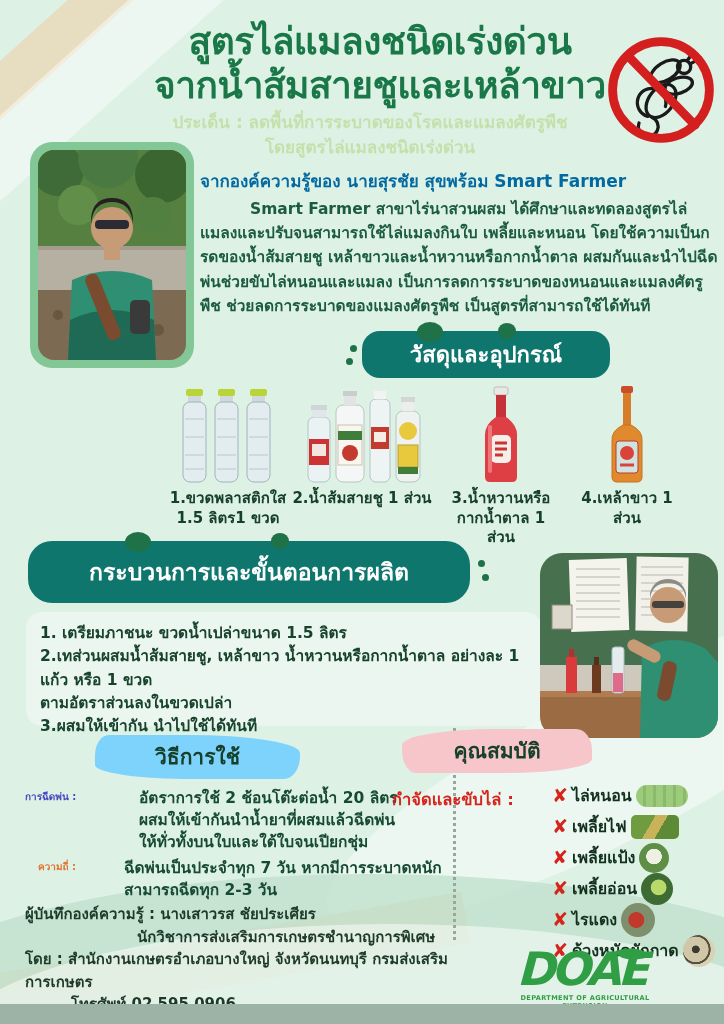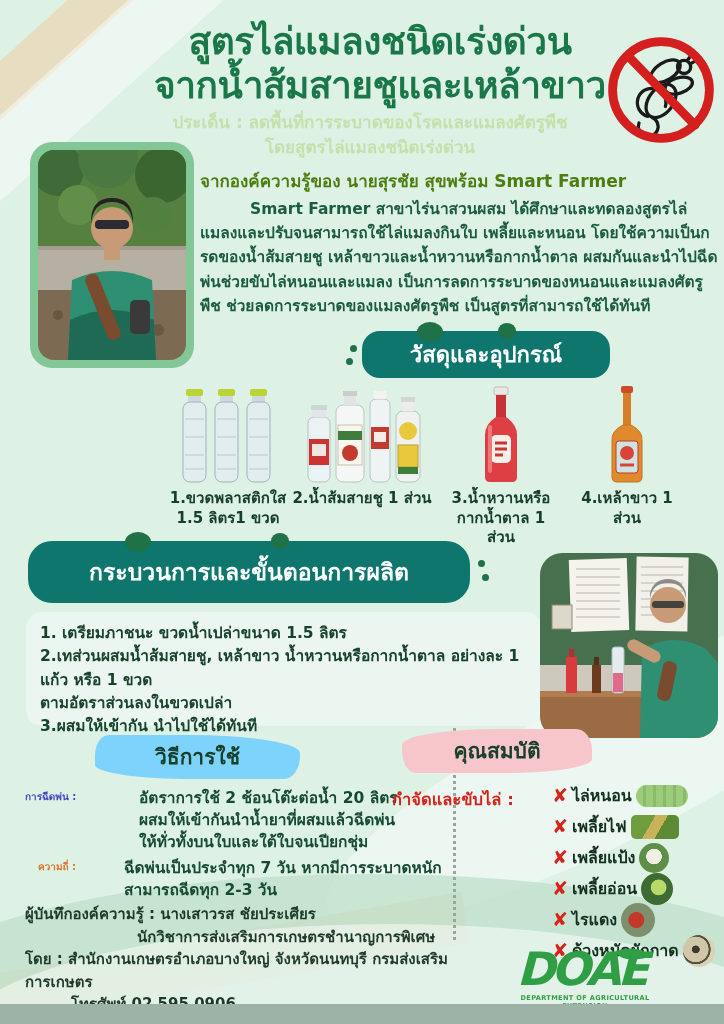--- a/index.html
+++ b/index.html
@@ -18,21 +18,21 @@
   .wave-bottom { position:absolute; left:-120px; bottom:-150px; width:980px; height:280px; background:rgba(190,223,201,0.75); border-radius:50% 50% 0 0; }
   .wave-bottom2 { position:absolute; left:-60px; bottom:-180px; width:900px; height:260px; background:rgba(255,255,255,0.5); border-radius:50% 50% 0 0; }
 
   
   .title { position:absolute; top:20px; left:70px; width:620px; text-align:center;
     color:#1a7747; font-weight:800; font-size:37px; line-height:1.18; letter-spacing:-0.5px; }
   .no-insect { position:absolute; top:32px; right:8px; width:110px; height:116px; }
   .subtitle { position:absolute; top:110px; left:120px; width:500px; text-align:center;
     color:#c6e0ab; font-weight:700; font-size:17px; line-height:1.45; }
   .source-line { position:absolute; top:167px; left:200px; width:510px;
-    color:#4d7c0f; font-weight:800; font-size:17px; }
+    color:#0369a1; font-weight:800; font-size:17px; }
 
   
   .portrait-frame { position:absolute; left:30px; top:142px; width:164px; height:226px;
     background:#82c795; border-radius:22px; }
   .portrait { position:absolute; left:38px; top:150px; width:148px; height:210px;
     border-radius:16px; overflow:hidden; }
 
   
   .intro { position:absolute; left:200px; top:197px; width:518px;
     color:#1c5c3e; font-weight:600; font-size:15.5px; line-height:1.56; text-indent:50px; }

